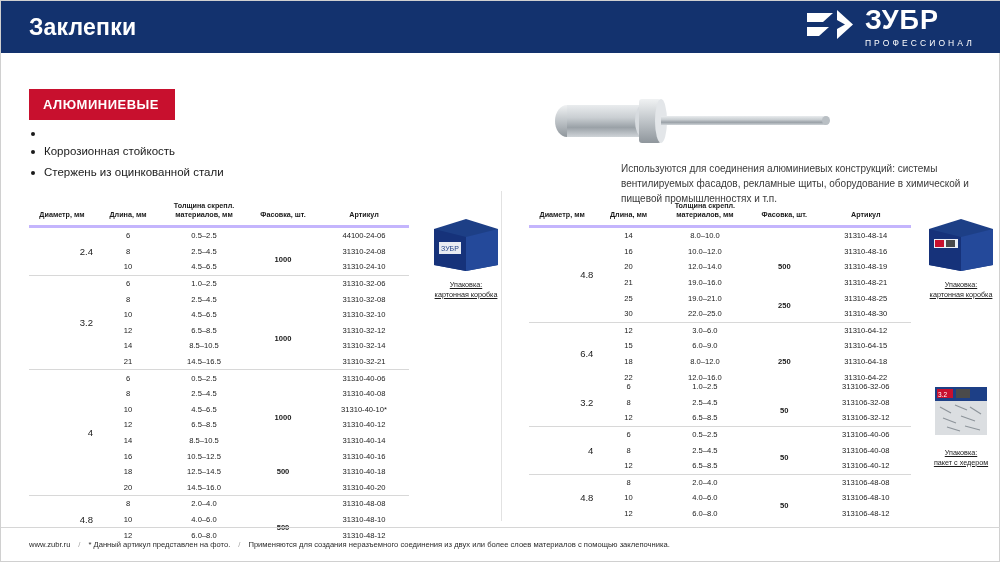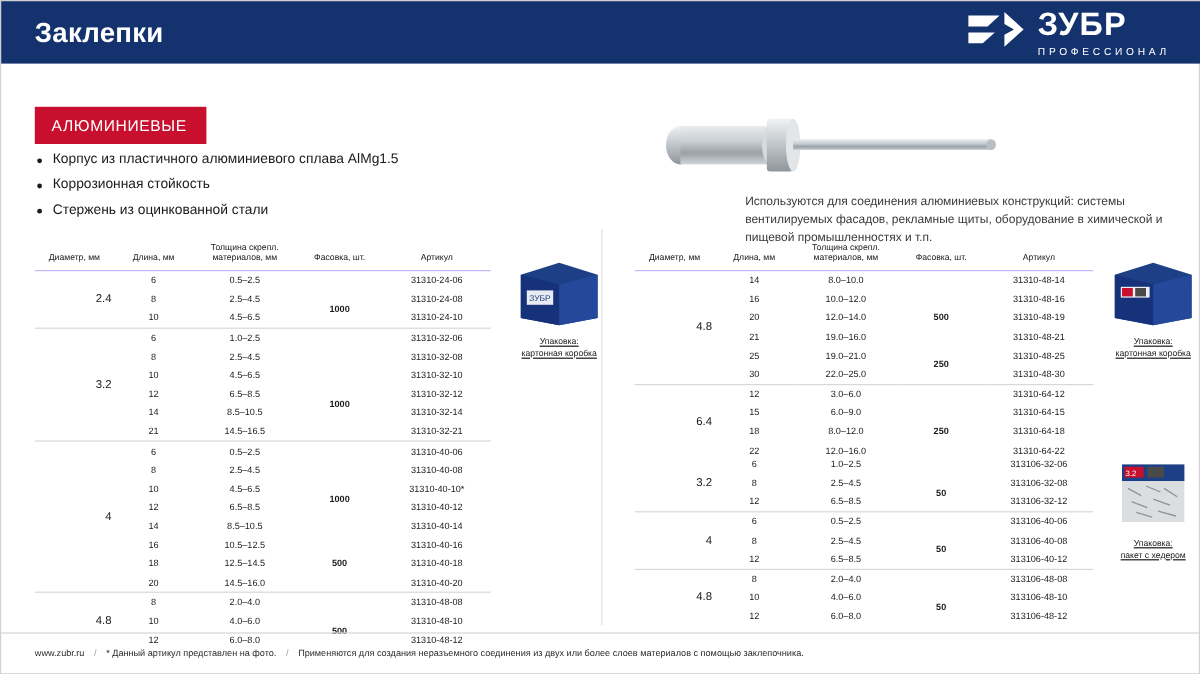--- a/index.html
+++ b/index.html
@@ -30,21 +30,21 @@
     line-height:1;
   }
   .brand-sub {
     color:#ffffff; font-size:8.5px; letter-spacing:3.1px; margin-top:4px;
   }
 
   
   .badge {
     position:absolute; left:28px; top:88px;
     background:#c8102e; color:#ffffff;
-    font-size:13px; font-weight:normal; letter-spacing:0.5px;
+    font-size:13px; font-weight:bold; letter-spacing:0.5px;
     padding:8px 16px 8px 14px;
   }
 
   
   .bullets { position:absolute; left:28px; top:126px; width:430px; }
   .bullet { display:flex; align-items:flex-start; font-size:11.5px; margin-bottom:9px; }
   .bullet-dot {
     width:4px; height:4px; border-radius:50%; background:#1a1a1a;
     margin:5px 9px 0 2px; flex:0 0 auto;
   }
@@ -56,22 +56,22 @@
     position:absolute; left:620px; top:160px; width:350px;
     font-size:10px; line-height:1.5; color:#3a3a3a;
   }
 
   
   table.spec {
     border-collapse:collapse; width:100%;
     font-size:7.6px; color:#1a1a1a;
   }
   table.spec th {
-    font-weight:normal; font-size:7.2px; padding:4px 2px 6px;
-    border-bottom:1px solid #c4b5fd; text-align:center; vertical-align:bottom;
+    font-weight:bold; font-size:7.2px; padding:4px 2px 6px;
+    border-bottom:3px solid #c4b5fd; text-align:center; vertical-align:bottom;
     line-height:1.25;
   }
   table.spec td {
     text-align:center; padding:3.3px 2px; vertical-align:middle;
   }
   table.spec td.dia { font-size:9.5px;text-align:right; }
   table.spec tr.sep td { border-top:1px solid #d8d8d8; }
   table.spec td.group-border { border-top:1px solid #d8d8d8; }
   .tbl-wrap-left { position:absolute; left:28px; top:196px; width:380px; }
   .tbl-wrap-r1 { position:absolute; left:528px; top:196px; width:382px; }
@@ -127,21 +127,20 @@
         <span class="brand-sub">ПРОФЕССИОНАЛ</span>
       </span>
     </div>
   </div>
 
   <div class="badge">АЛЮМИНИЕВЫЕ</div>
 
   <div class="bullets">
     <div class="bullet">
       <span class="bullet-dot"></span>
-      <span>Корпус из пластичного алюминиевого сплава AlMg1.5</span>
     </div>
     <div class="bullet">
       <span class="bullet-dot"></span>
       <span>Коррозионная стойкость</span>
     </div>
     <div class="bullet">
       <span class="bullet-dot"></span>
       <span>Стержень из оцинкованной стали</span>
     </div>
   </div>
@@ -196,21 +195,21 @@
           <th>Фасовка, шт.</th>
           <th>Артикул</th>
         </tr>
       </thead>
       <tbody id="tbody-left">
           <tr>
             <td class="dia" rowspan="3">2.4</td>
             <td>6</td>
             <td>0.5–2.5</td>
             <td rowspan="1" style="font-weight: bold;"></td>
-            <td>31310-24-06</td>
+            <td>44100-24-06</td>
           </tr>
           <tr>
             <td>8</td>
             <td>2.5–4.5</td>
             <td rowspan="2" style="font-weight: bold;">1000</td>
             <td>31310-24-08</td>
           </tr>
           <tr>
             <td>10</td>
             <td>4.5–6.5</td>

